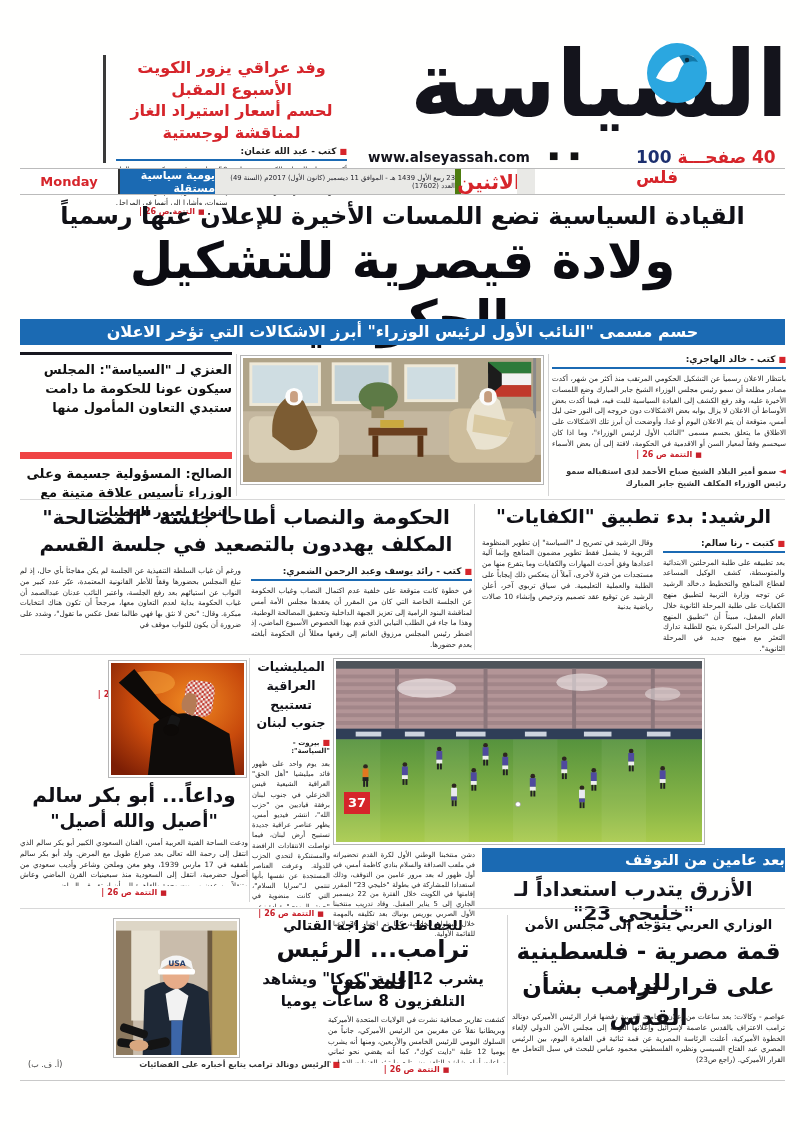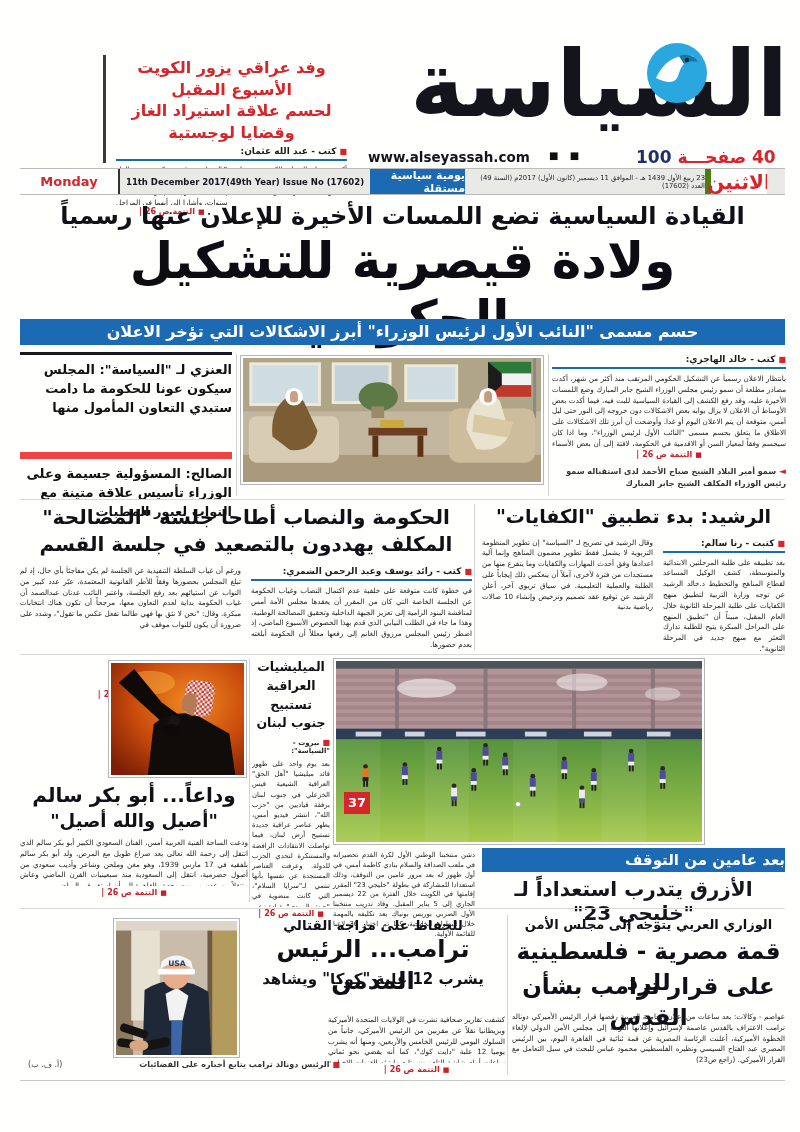--- a/index.html
+++ b/index.html
@@ -94,21 +94,21 @@
   a{color:inherit;text-decoration:none;}
 </style>
 </head>
 <body>
 
 <div class="page">
 
   <div class="abs tl-box">
     <div class="tl-h">
       <div>وفد عراقي يزور الكويت الأسبوع المقبل</div>
-      <div>لحسم علاقة استيراد الغاز وقضايا لوجستية</div>
+      <div>لحسم أسعار استيراد الغاز لمناقشة لوجستية</div>
     </div>
     <div class="tl-byrow byline">
       <span class="bsq">■</span><span>كتب - عبد الله عثمان:</span>
     </div>
     <div class="tl-cols">
       <div class="body-text">أكد وزيرا النفط الكويتي عصام المرزوق والعراقي جبار اللعيبي اتفاق البلدين على استيراد الكويت</div>
       <div>
         <div class="body-text" style="height:40px;overflow:hidden;">50 مليون قدم مكعبة من الغاز العراقي كمرحلة أولى لتصل فيما بعد إلى 200 مليون قدم يوميا لمدة 10 سنوات، وأشارا إلى أنهما في المراحل النهائية لاعتماد الأسعار وسيتم التوصل إلى اتفاق نهائي قريبا وربما قبل</div>
         <div class="contline">
           <span class="csq">■</span><span>التتمة ص 26</span><span class="cbar">|</span>
@@ -127,21 +127,20 @@
   <div class="abs m-web"><a href="#">www.alseyassah.com</a></div>
   <div class="abs m-squares">■ ■</div>
   <div class="abs m-pages">
     <span>40 صفحـــة</span>
     <span class="num">100</span>
     <span>فلس</span>
   </div>
 
   <div class="abs datebar">
     <div class="db-cell db-monday">Monday</div>
-    <div class="db-cell db-eng">11th December 2017(49th Year) Issue No (17602)</div>
     <div class="db-cell db-tag">يومية سياسية مستقلة</div>
     <div class="db-cell db-ar">23 ربيع الأول 1439 هـ - الموافق 11 ديسمبر (كانون الأول) 2017م (السنة 49) العدد (17602)</div>
     <div class="db-cell db-day">الاثنين</div>
     <div class="db-cell db-cap"></div>
   </div>
 
   <div class="abs kicker">القيادة السياسية تضع اللمسات الأخيرة للإعلان عنها رسمياً</div>
   <div class="abs mainhead">ولادة قيصرية للتشكيل الحكومي</div>
   <div class="abs subbar">حسم مسمى "النائب الأول لرئيس الوزراء" أبرز الاشكالات التي تؤخر الاعلان</div>
 
@@ -458,20 +457,21 @@
     <ellipse cx="24" cy="130" rx="10" ry="6" fill="#d9a77f"></ellipse>
   </svg>
   <div class="abs tcap">
     <span><span class="bsq">■</span><span>الرئيس دونالد ترامب يتابع أخباره على الفضائيات</span></span>
     <span class="credit">(أ. ف. ب)</span>
   </div>
 
   <div class="abs art-head trump-kicker">للحفاظ على مزاجه القتالي</div>
   <div class="abs art-head trump-head">ترامب... الرئيس المدمن</div>
   <div class="abs art-head trump-sub1">يشرب 12 علبة "كوكا" ويشاهد</div>
+  <div class="abs art-head trump-sub2">التلفزيون 8 ساعات يوميا</div>
   <div class="abs trump-body">
     <div class="body-text">كشفت تقارير صحافية نشرت في الولايات المتحدة الأميركية وبريطانيا نقلاً عن مقربين من الرئيس الأميركي، جانباً من السلوك اليومي للرئيس الخامس والأربعين، ومنها أنه يشرب يوميا 12 علبة "دايت كوك"، كما أنه يقضي نحو ثماني ساعات أمام شاشة التلفزيون يتابع ما تبثه القنوات الإخبارية عنه وهو في لباس النوم، ويفتح التلفزيون منذ استيقاظه على محطة "سي إن إن" الإخبارية، ومن أجل الراحة يشاهد محطة "فوكس نيوز".</div>
     <div class="contline">
       <span class="csq">■</span><span>التتمة ص 26</span><span class="cbar">|</span>
     </div>
   </div>
 
   <div class="abs vsep" style="left:507px;top:915px;height:160px;"></div>
 
   <div class="abs art-head quds-kicker">الوزاري العربي يتوجه إلى مجلس الأمن</div>

